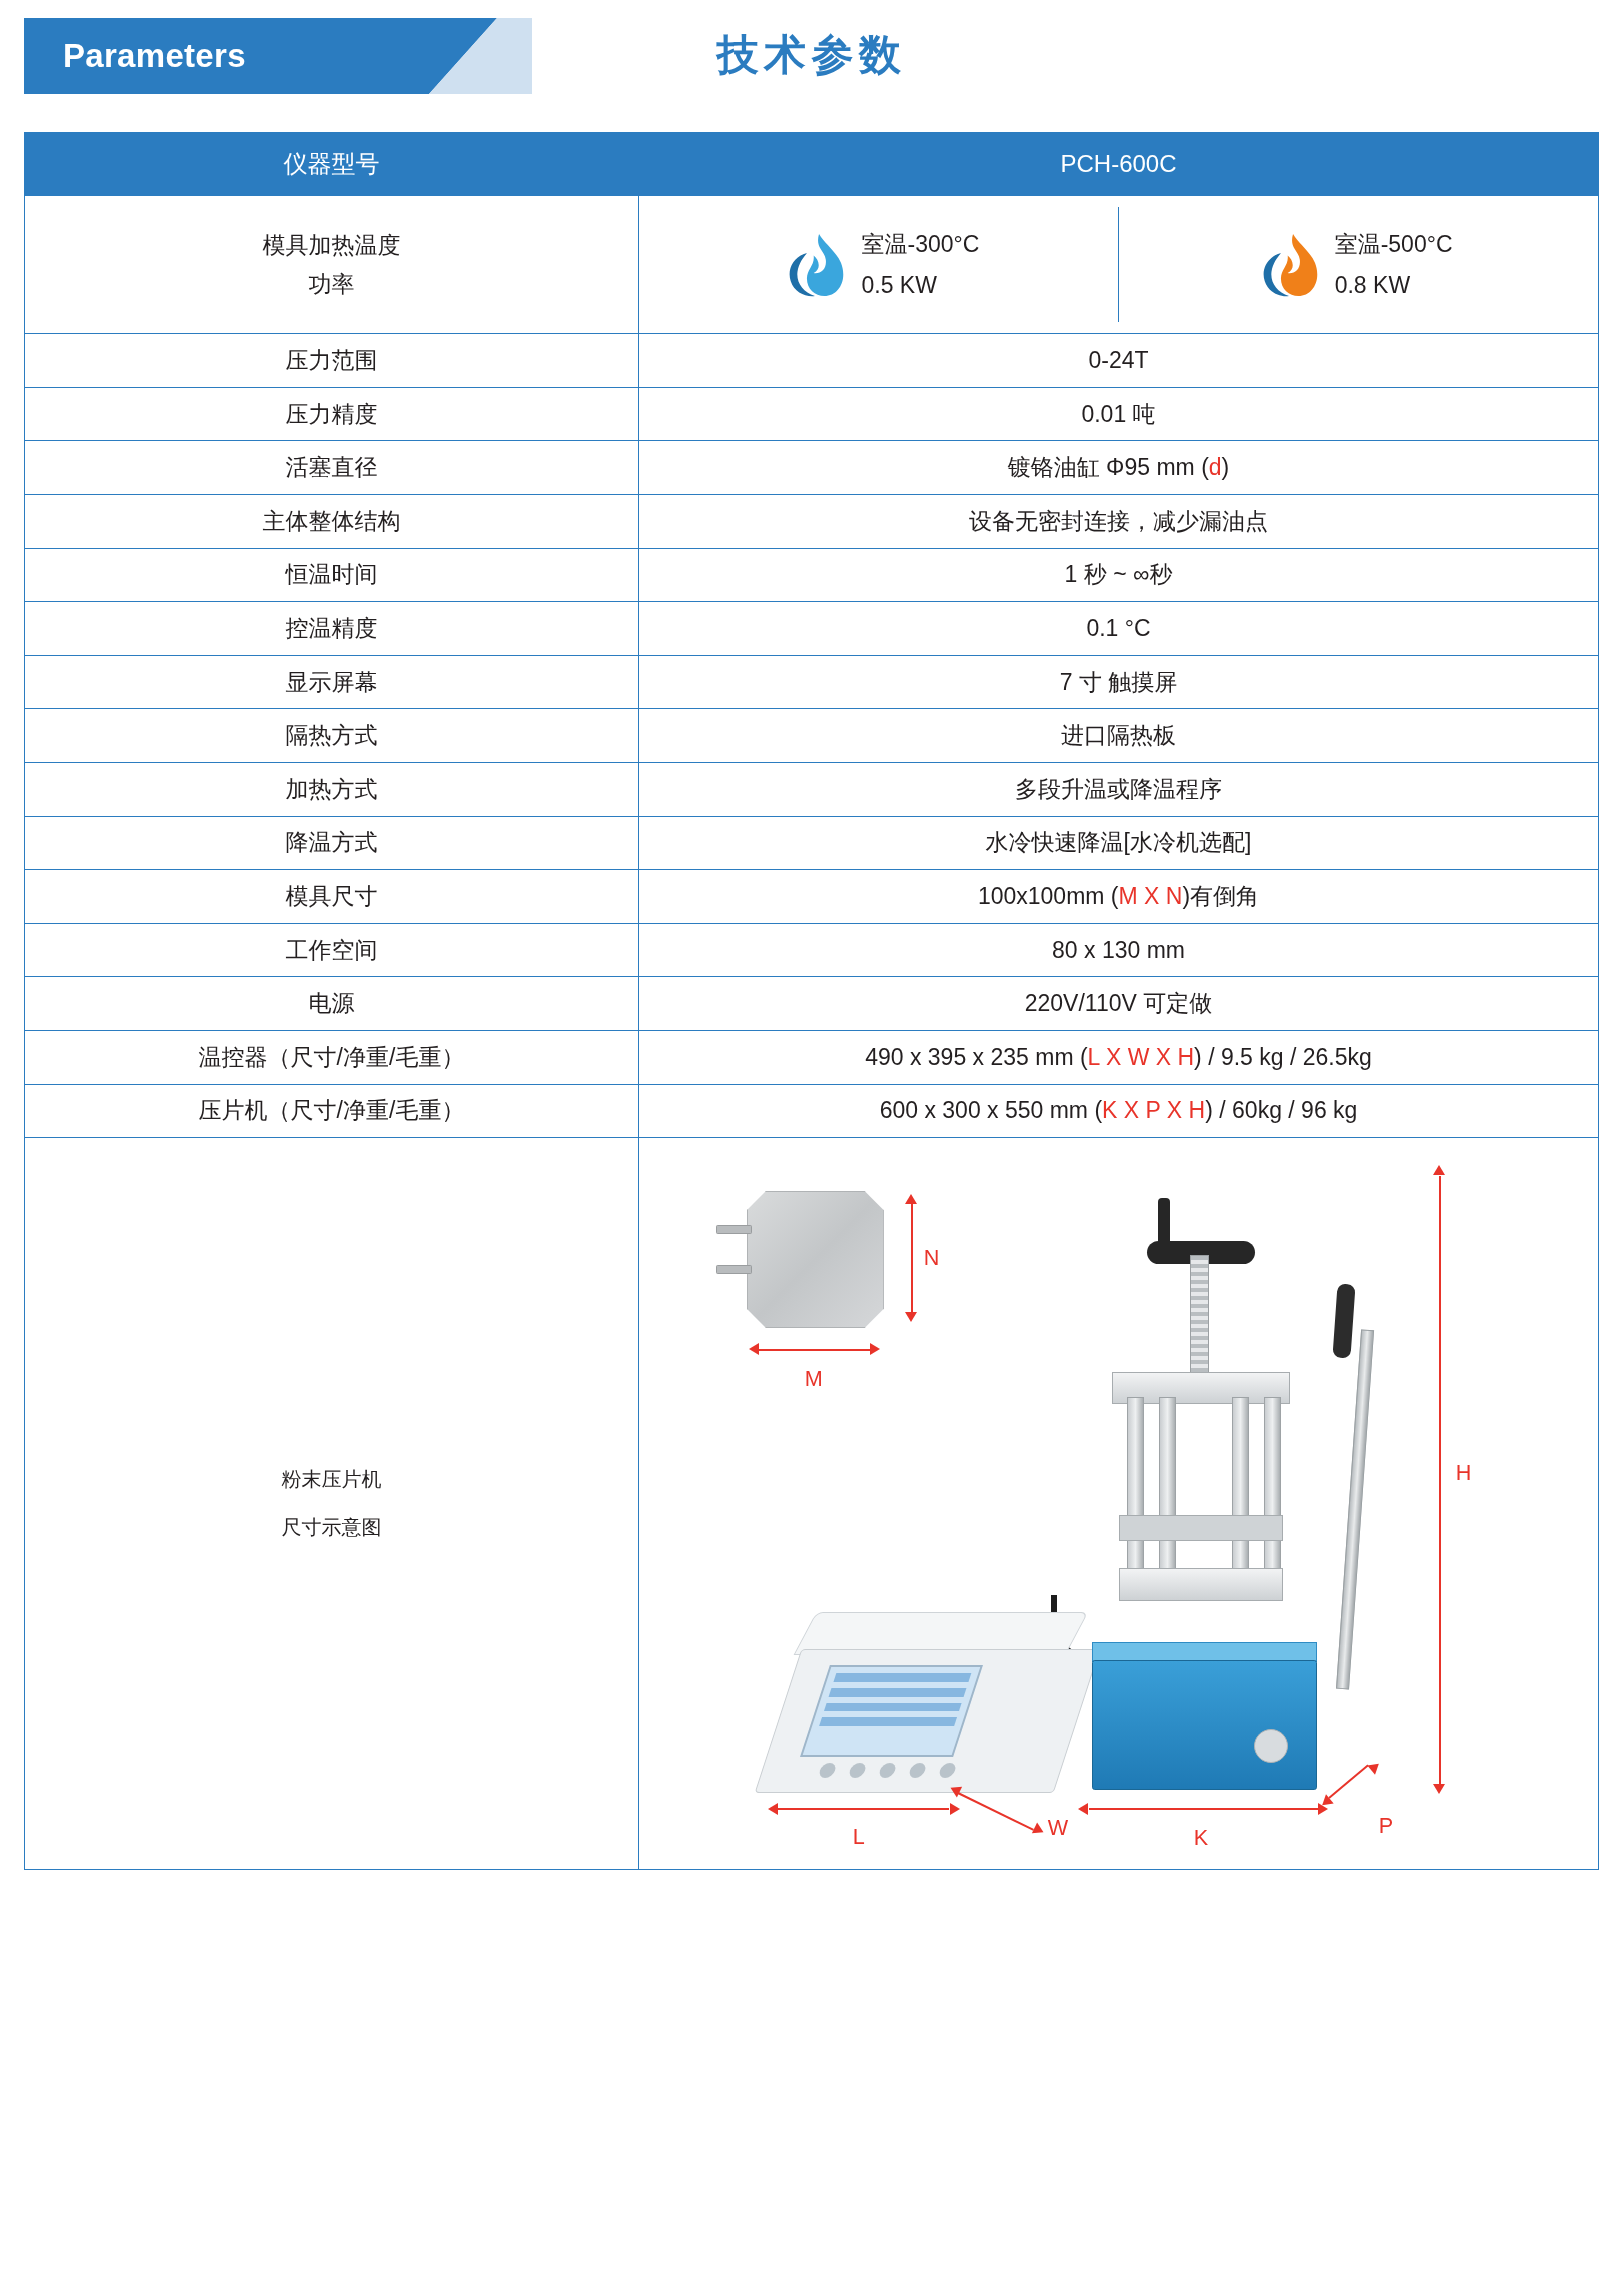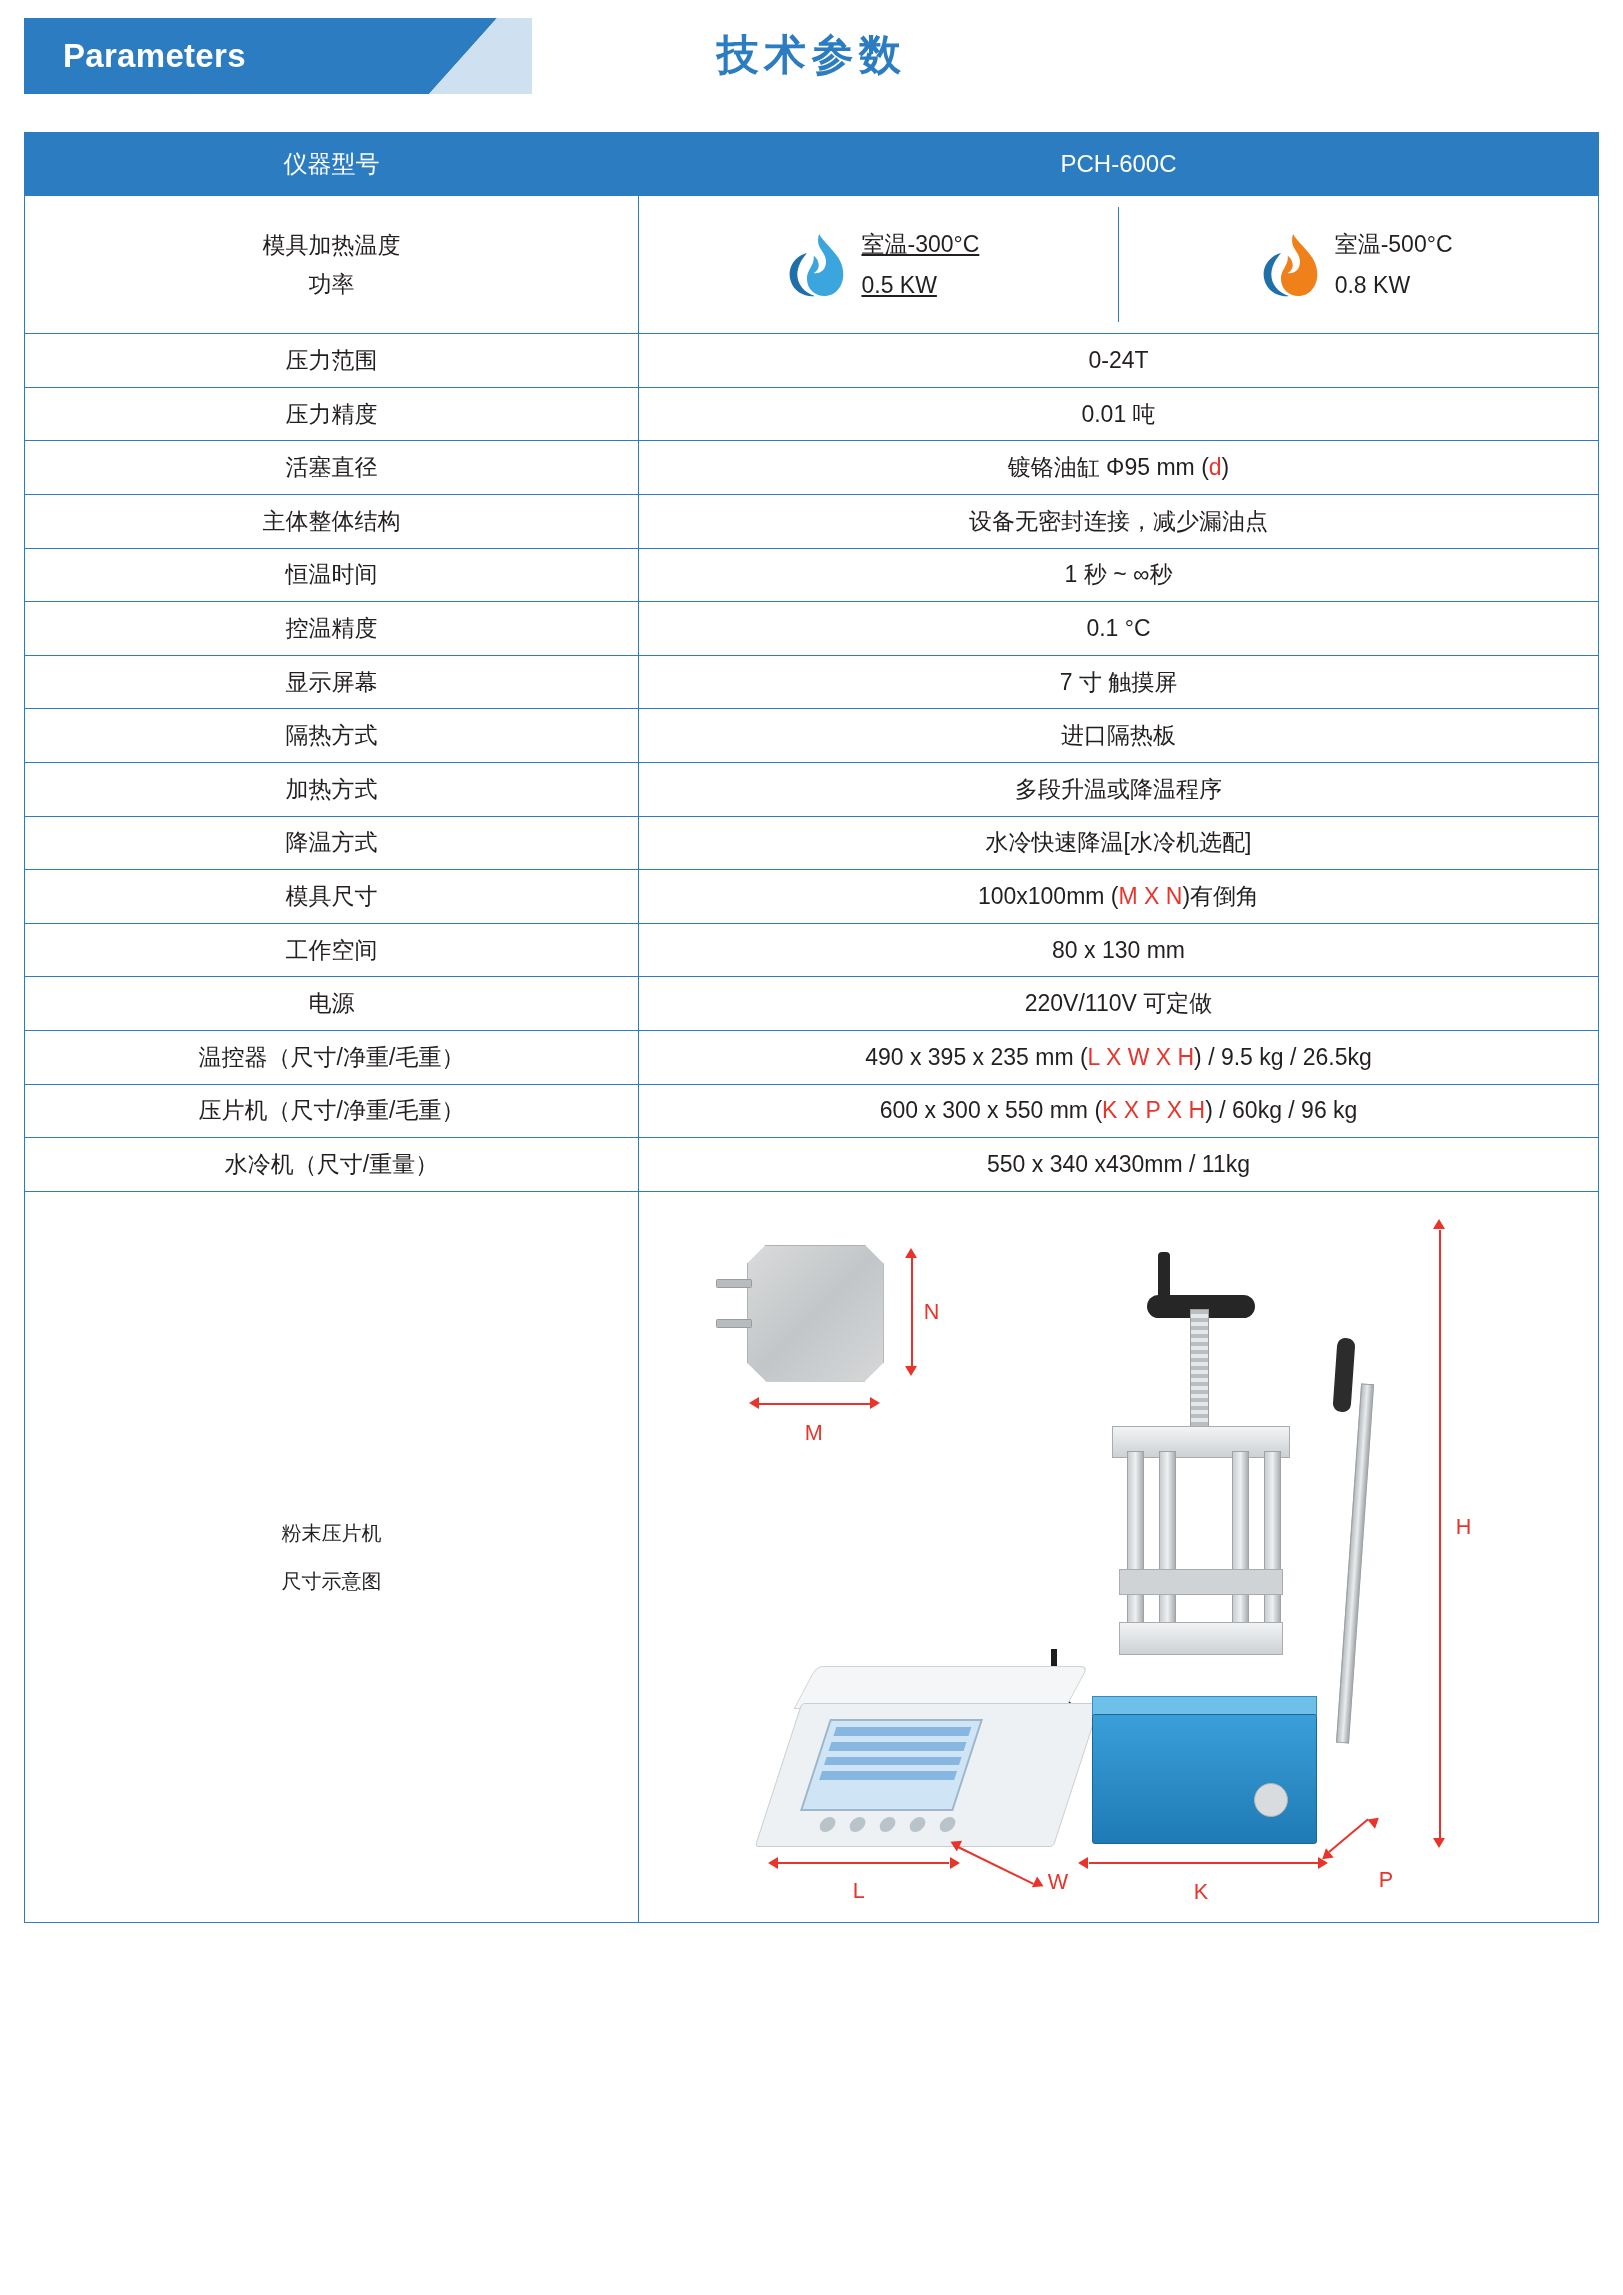--- a/index.html
+++ b/index.html
@@ -120,21 +120,20 @@
   .heat-cell {
     flex: 1 1 50%;
     display: flex;
     align-items: center;
     justify-content: center;
     padding: 17.6px 0;
     gap: 15px;
   }
   .heat-cell.left {
     border-right: 1.4px solid #2b7cc0;
-    text-decoration: underline;
   }
   .heat-text {
     text-align: left;
     font-size: 23px;
     line-height: 1.75;
   }
   .flame {
     width: 62px;
     height: 70px;
     position: relative;
@@ -503,24 +502,20 @@
           <td>220V/110V 可定做</td>
         </tr>
         <tr>
           <td>温控器（尺寸/净重/毛重）</td>
           <td><span>490 x 395 x 235 mm (</span><span class="accent-red">L X W X H</span><span>) / 9.5 kg / 26.5kg</span></td>
         </tr>
         <tr>
           <td>压片机（尺寸/净重/毛重）</td>
           <td><span>600 x 300 x 550 mm (</span><span class="accent-red">K X P X H</span><span>) / 60kg / 96 kg</span></td>
         </tr>
-        <tr>
-          <td>水冷机（尺寸/重量）</td>
-          <td>550 x 340 x430mm / 11kg</td>
-        </tr>
       </tbody>
 
       <tbody>
         <tr class="diagram-row">
         <td>
           <div class="diagram-label">
             <div>粉末压片机</div>
             <div>尺寸示意图</div>
           </div>
         </td>

